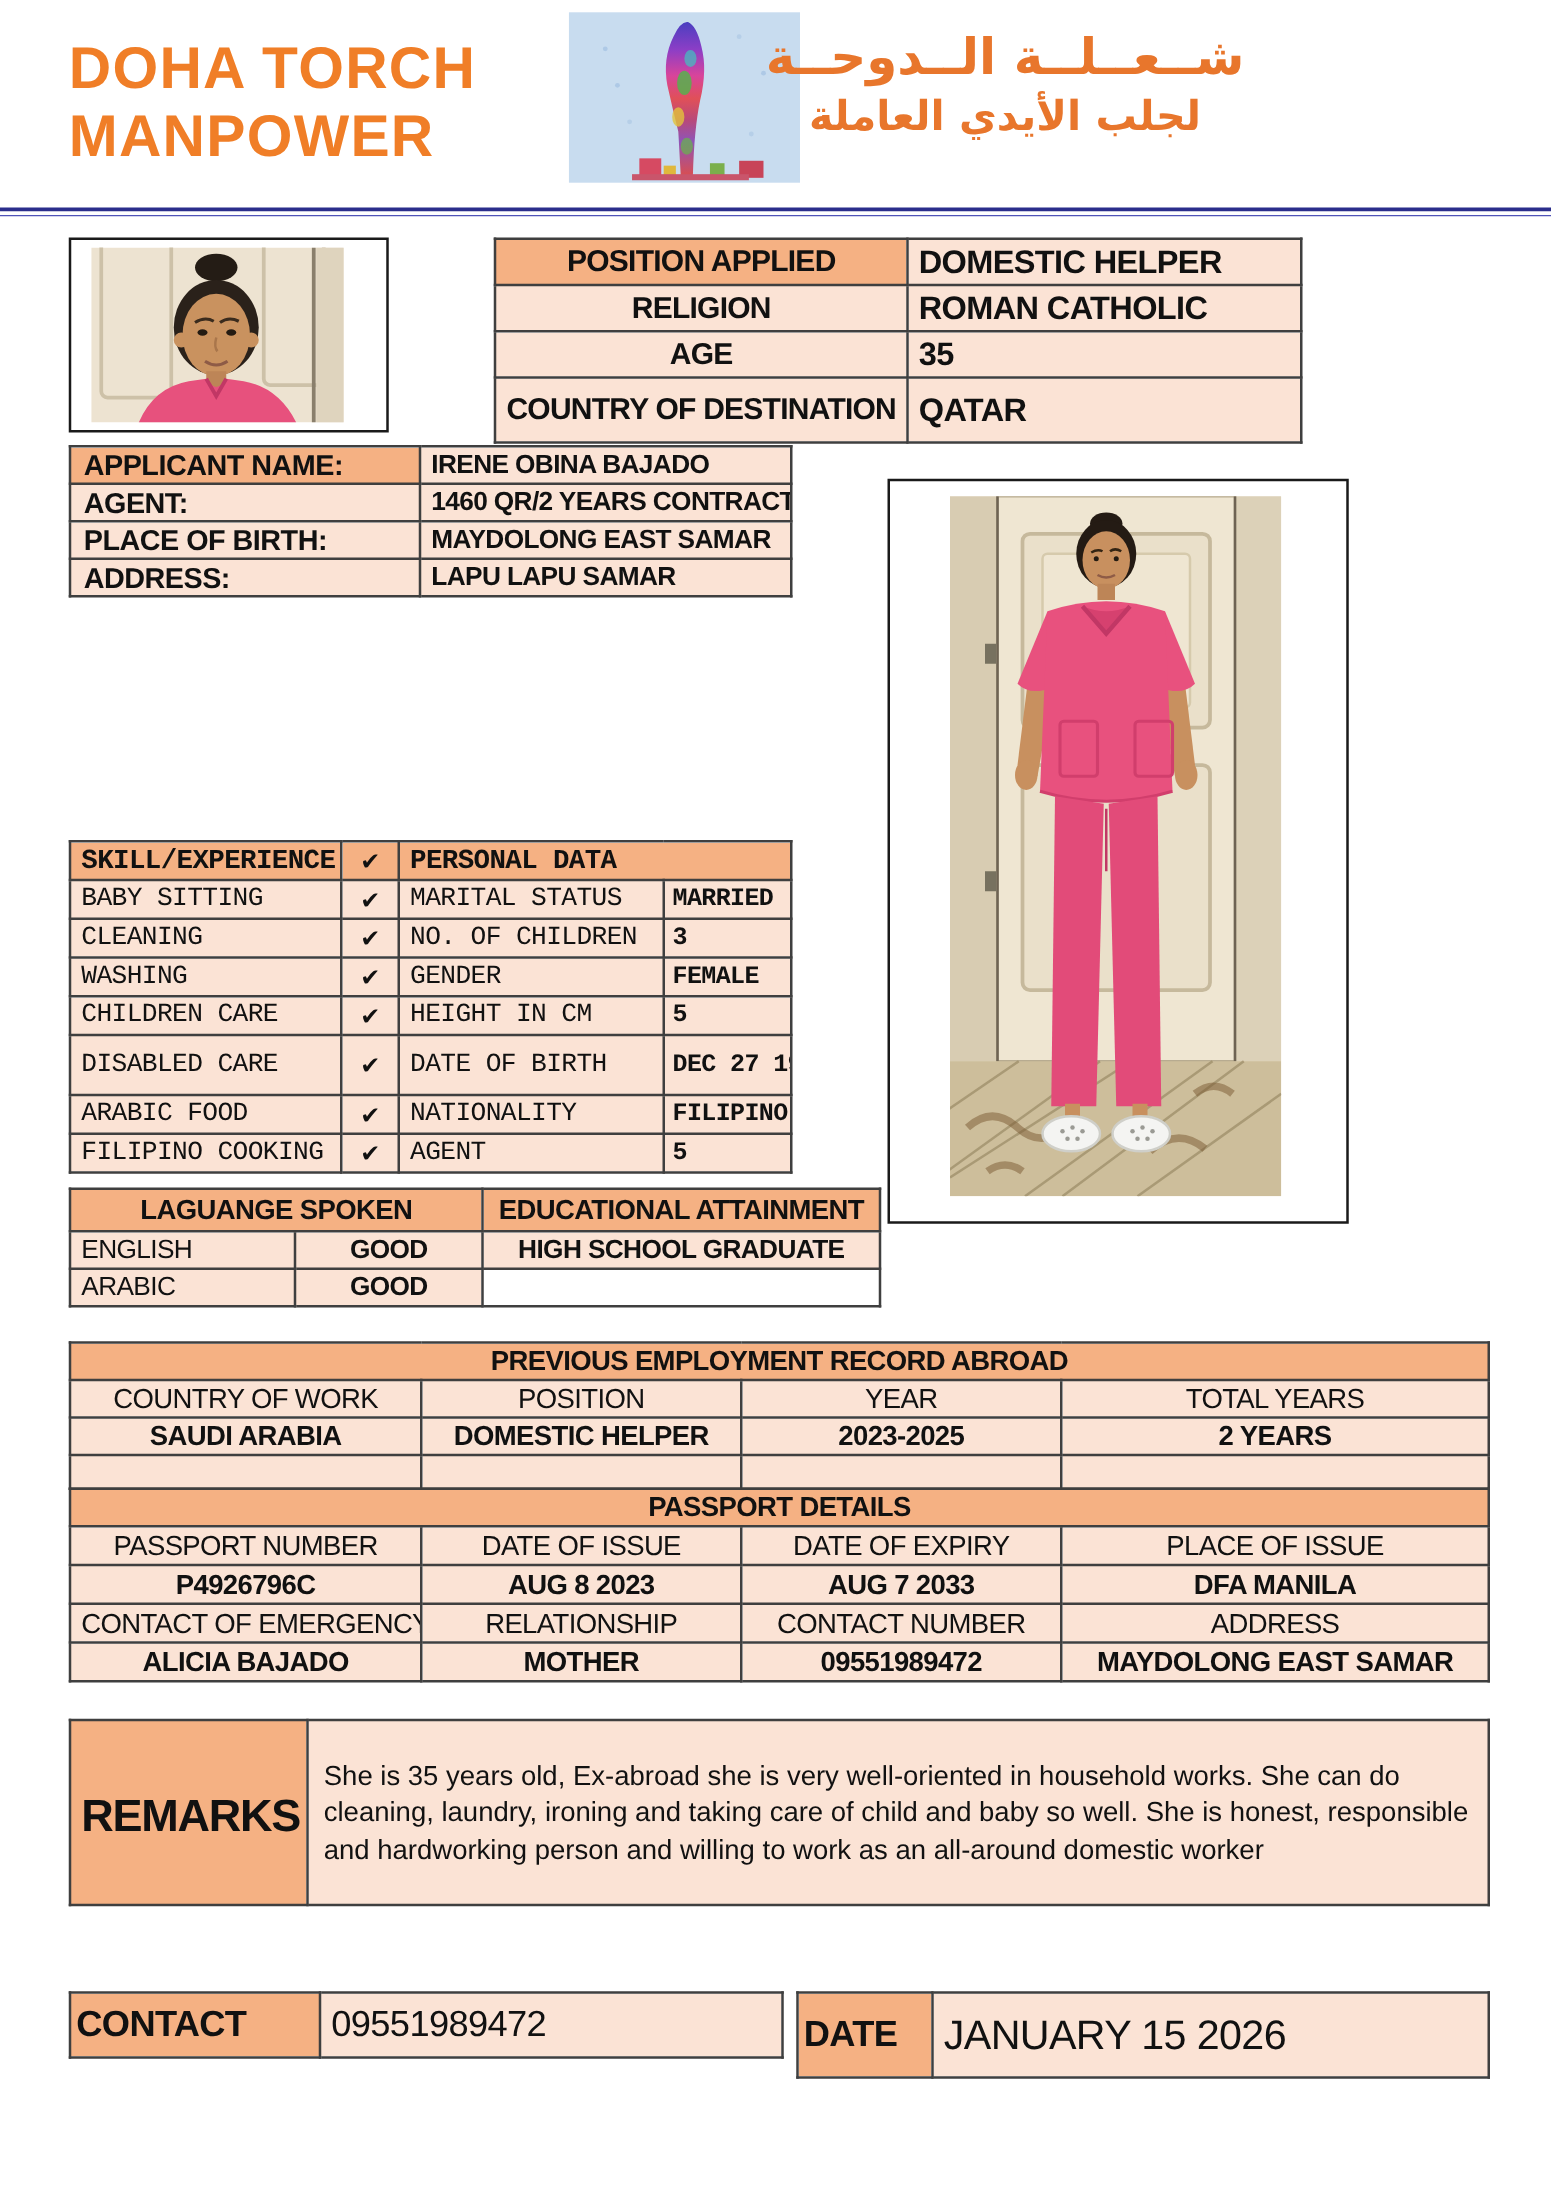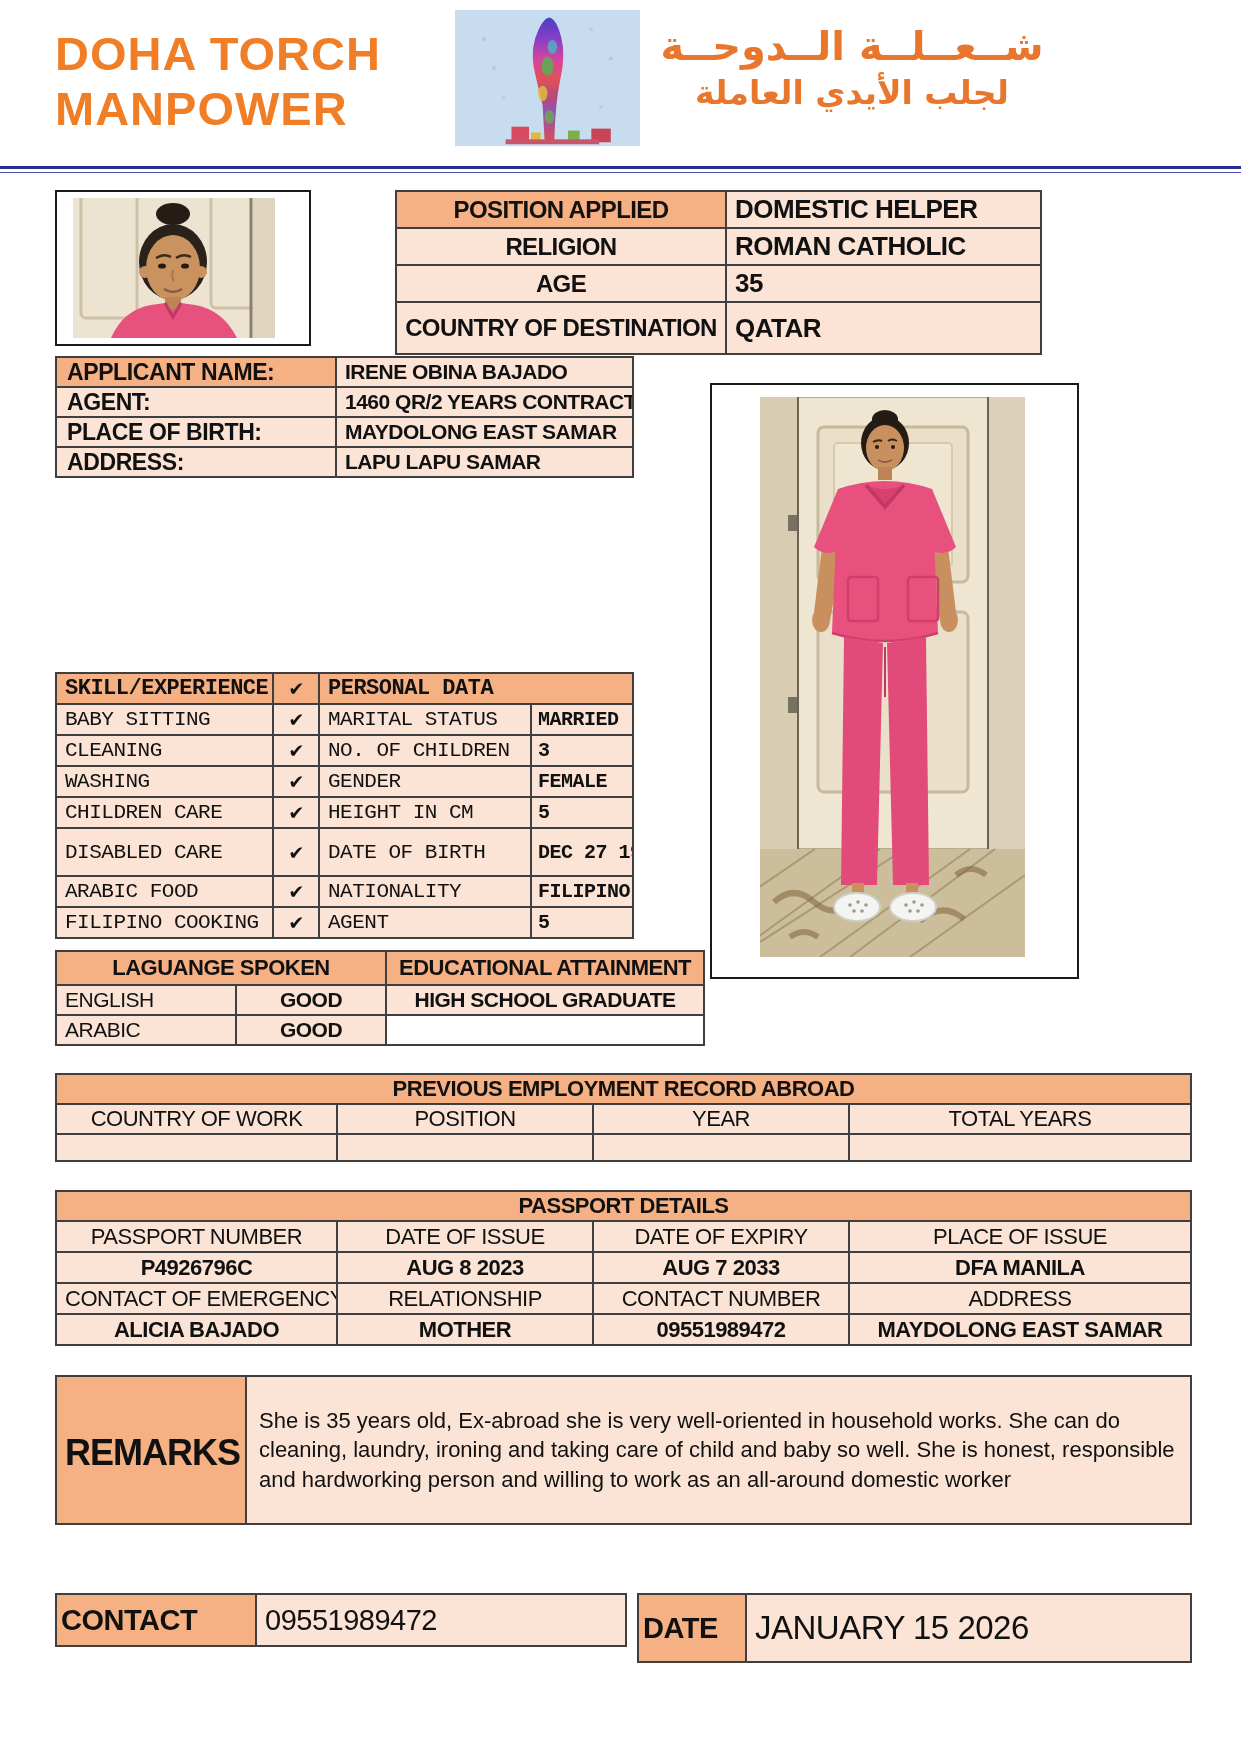--- a/index.html
+++ b/index.html
@@ -11,21 +11,21 @@
   html,body{margin:0;padding:0;background:#ffffff;}
   .page{
     position:relative;width:1241px;height:1755px;background:#ffffff;
     font-family:"Liberation Sans","DejaVu Sans",sans-serif;color:#111;
     overflow:hidden;
   }
   .abs{position:absolute;}
 
   .brand{left:55px;top:26px;font-size:47px;line-height:1.18;font-weight:800;
     color:var(--brand);letter-spacing:1px;}
-  .arabic{left:652px;top:22px;width:400px;text-align:center;color:#E8762C;
+  .arabic{left:604px;top:22px;width:400px;text-align:center;color:#E8762C;
     font-weight:bold;direction:rtl;font-family:"DejaVu Sans",sans-serif;}
   .arabic .l1{font-size:40px;line-height:1.2;}
   .arabic .l2{font-size:33px;line-height:1.4;}
   .divider{left:0;top:166px;width:1241px;height:3px;
     border-top:3px solid #2B2E8C;border-bottom:1px solid #4f53b8;}
 
   .photo-frame{border:2px solid #1a1a1a;background:#fff;}
   .headshot{left:55px;top:190px;width:252px;height:152px;}
   .fullbody{left:710px;top:383px;width:365px;height:592px;}
 
@@ -370,20 +370,26 @@
     <tbody>
         <tr style="height:30px">
       <td class="title" colspan="4">PREVIOUS EMPLOYMENT RECORD ABROAD</td>
     </tr>
     <tr style="height:30px">
       <td class="pe">COUNTRY OF WORK</td>
       <td class="pe">POSITION</td>
       <td class="pe">YEAR</td>
       <td class="pe">TOTAL YEARS</td>
     </tr>
+    <tr style="height:30px">
+      <td class="pe val">SAUDI ARABIA</td>
+      <td class="pe val">DOMESTIC HELPER</td>
+      <td class="pe val">2023-2025</td>
+      <td class="pe val">2 YEARS</td>
+    </tr>
     <tr style="height:27px">
       <td class="pe"></td>
       <td class="pe"></td>
       <td class="pe"></td>
       <td class="pe"></td>
     </tr>
   </tbody>
     </table>
 
   <table class="tbl t-wide abs" style="left:55px;top:1190px;width:1135px;">

